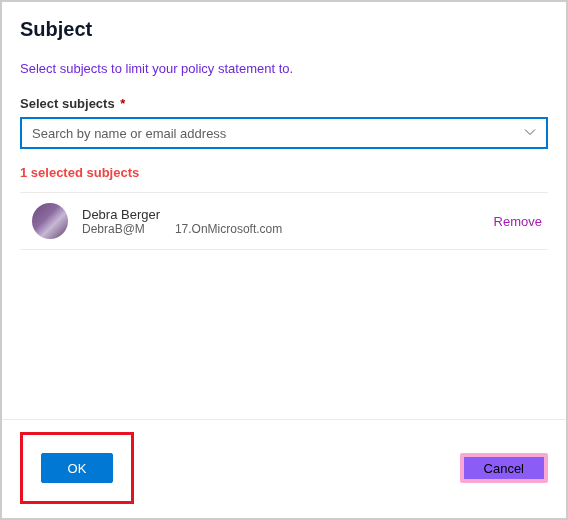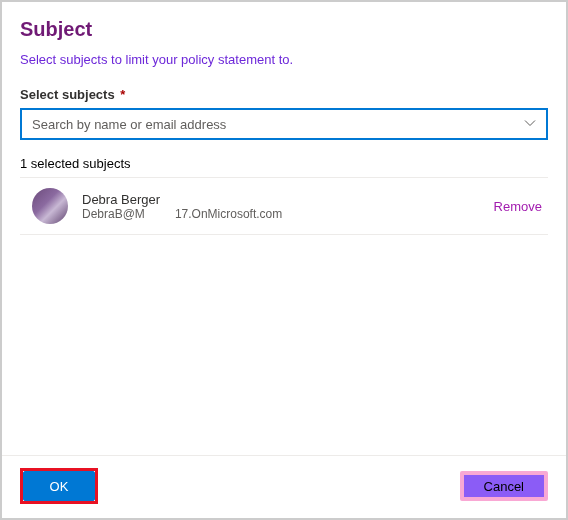--- a/index.html
+++ b/index.html
@@ -15,22 +15,22 @@
       position: relative;
     }
     .content {
       padding: 16px 18px 0 18px;
       flex: 1;
       overflow: hidden;
     }
     .title {
       font-size: 20px;
       font-weight: 600;
-      color: #701a75;
-      margin-bottom: 11px;
+      color: #0f172a;
+      margin-bottom: 20px;
     }
     .subtitle {
       font-size: 13px;
       color: #6d28d9;
       margin-bottom: 20px;
     }
     .field-label {
       font-size: 13px;
       font-weight: 600;
       color: #323130;
@@ -53,22 +53,23 @@
       color: #605e5c;
       cursor: pointer;
       margin-bottom: 16px;
     }
     .chevron {
       display: inline-block;
     }
     .chevron svg { width: 12px; height: 12px; }
     .selected-count {
       font-size: 13px;
-      color: #000000;
-      margin-bottom: 6px;
+      color: #ef4444;
+      margin-bottom: 12px;
+      font-weight: bold;
     }
     .subject-list {
       border-top: 1px solid #edebe9;
     }
     .subject-row {
       display: flex;
       align-items: center;
       padding: 10px 4px;
       border-bottom: 1px solid #edebe9;
     }
@@ -104,21 +105,21 @@
     }
     .footer {
       border-top: 1px solid #edebe9;
       padding: 12px 18px 14px 18px;
       display: flex;
       align-items: center;
       justify-content: space-between;
     }
     .ok-highlight {
       border: 3px solid #e81123;
-      padding: 0;
+      padding: 18px;
       display: inline-block;
     }
     .btn {
       font-family: inherit;
       font-size: 13px;
       height: 30px;
       padding: 0 20px;
       border: 4px solid #f9a8d4;
       background: #8b5cf6;
       cursor: pointer;

